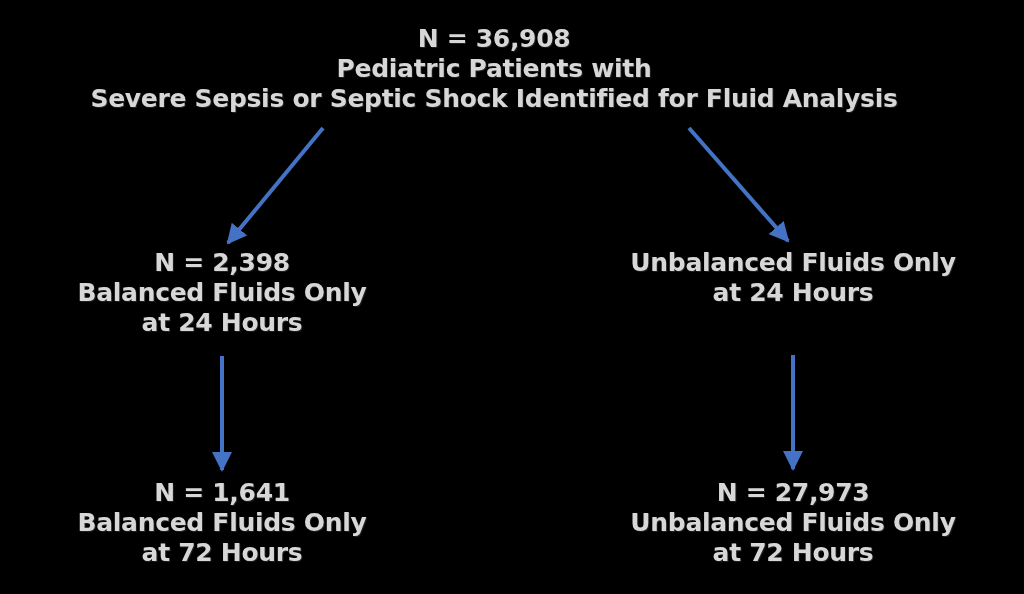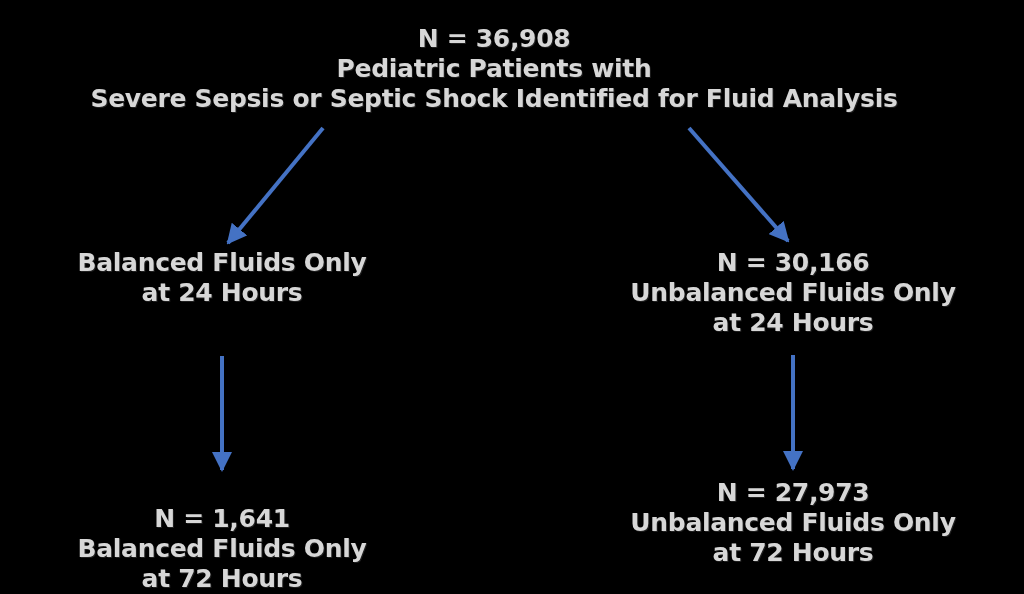--- a/index.html
+++ b/index.html
@@ -44,21 +44,21 @@
     letter-spacing: -0.3px;
     text-shadow: 1px 1px 0 rgba(70,70,70,0.45);
   }
   .node-title {
     left: -18px;
     top: 24px;
     width: 1024px;
   }
   .node-mid-left   { left: 22px;  top: 248px; width: 400px; }
   .node-mid-right  { left: 593px; top: 248px; width: 400px; }
-  .node-bot-left   { left: 22px;  top: 504px; width: 400px; }
+  .node-bot-left   { left: 22px;  top: 478px; width: 400px; }
   .node-bot-right  { left: 593px; top: 478px; width: 400px; }
 </style>
 </head>
 <body>
 
 <div class="canvas">
 
   <svg class="arrows" width="1024" height="594" viewBox="0 0 1024 594" xmlns="http://www.w3.org/2000/svg">
     <defs>
       <marker id="ah" markerUnits="strokeWidth" markerWidth="5" markerHeight="5" refX="4.5" refY="2.5" orient="auto">
@@ -71,26 +71,26 @@
     <line class="arrow" x1="793" y1="355" x2="793" y2="469" marker-end="url(#ah)"></line>
   </svg>
 
   <div class="node node-title">
     <div>N = 36,908</div>
     <div>Pediatric Patients with</div>
     <div>Severe Sepsis or Septic Shock Identified for Fluid Analysis</div>
   </div>
 
   <div class="node node-mid-left">
+    <div>N = 2,398</div>
     <div>Balanced Fluids Only</div>
     <div>at 24 Hours</div>
   </div>
 
   <div class="node node-mid-right">
-    <div>N = 30,166</div>
     <div>Unbalanced Fluids Only</div>
     <div>at 24 Hours</div>
   </div>
 
   <div class="node node-bot-left">
     <div>N = 1,641</div>
     <div>Balanced Fluids Only</div>
     <div>at 72 Hours</div>
   </div>
 

